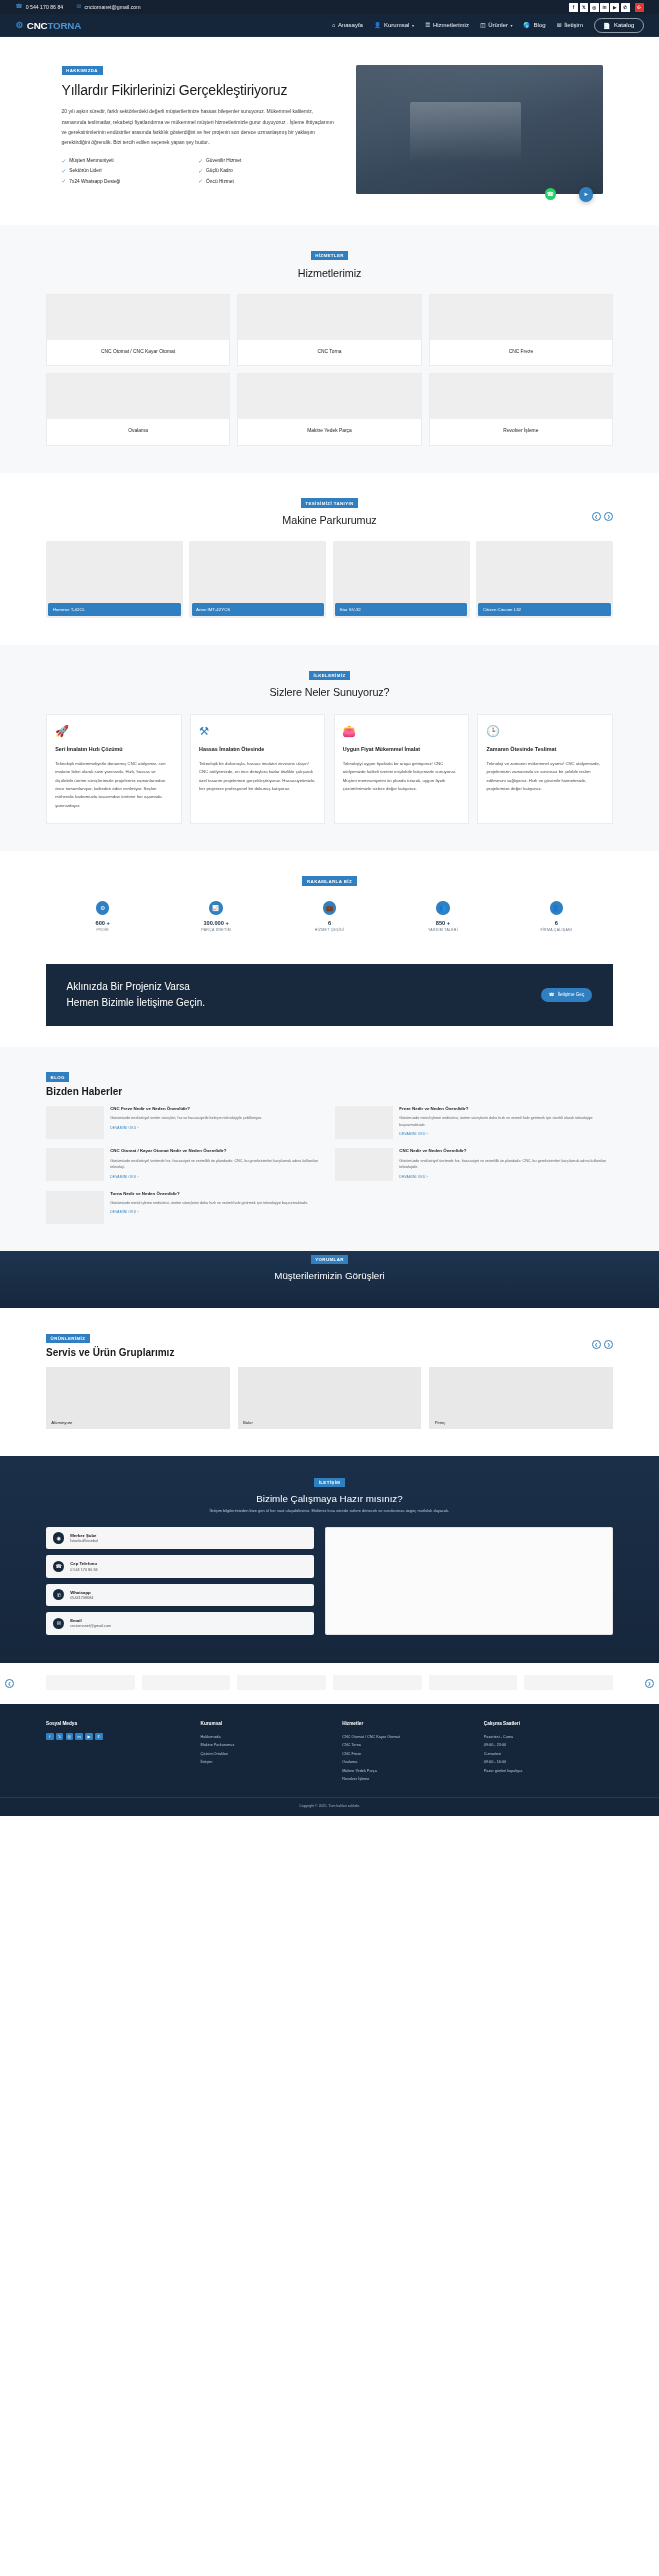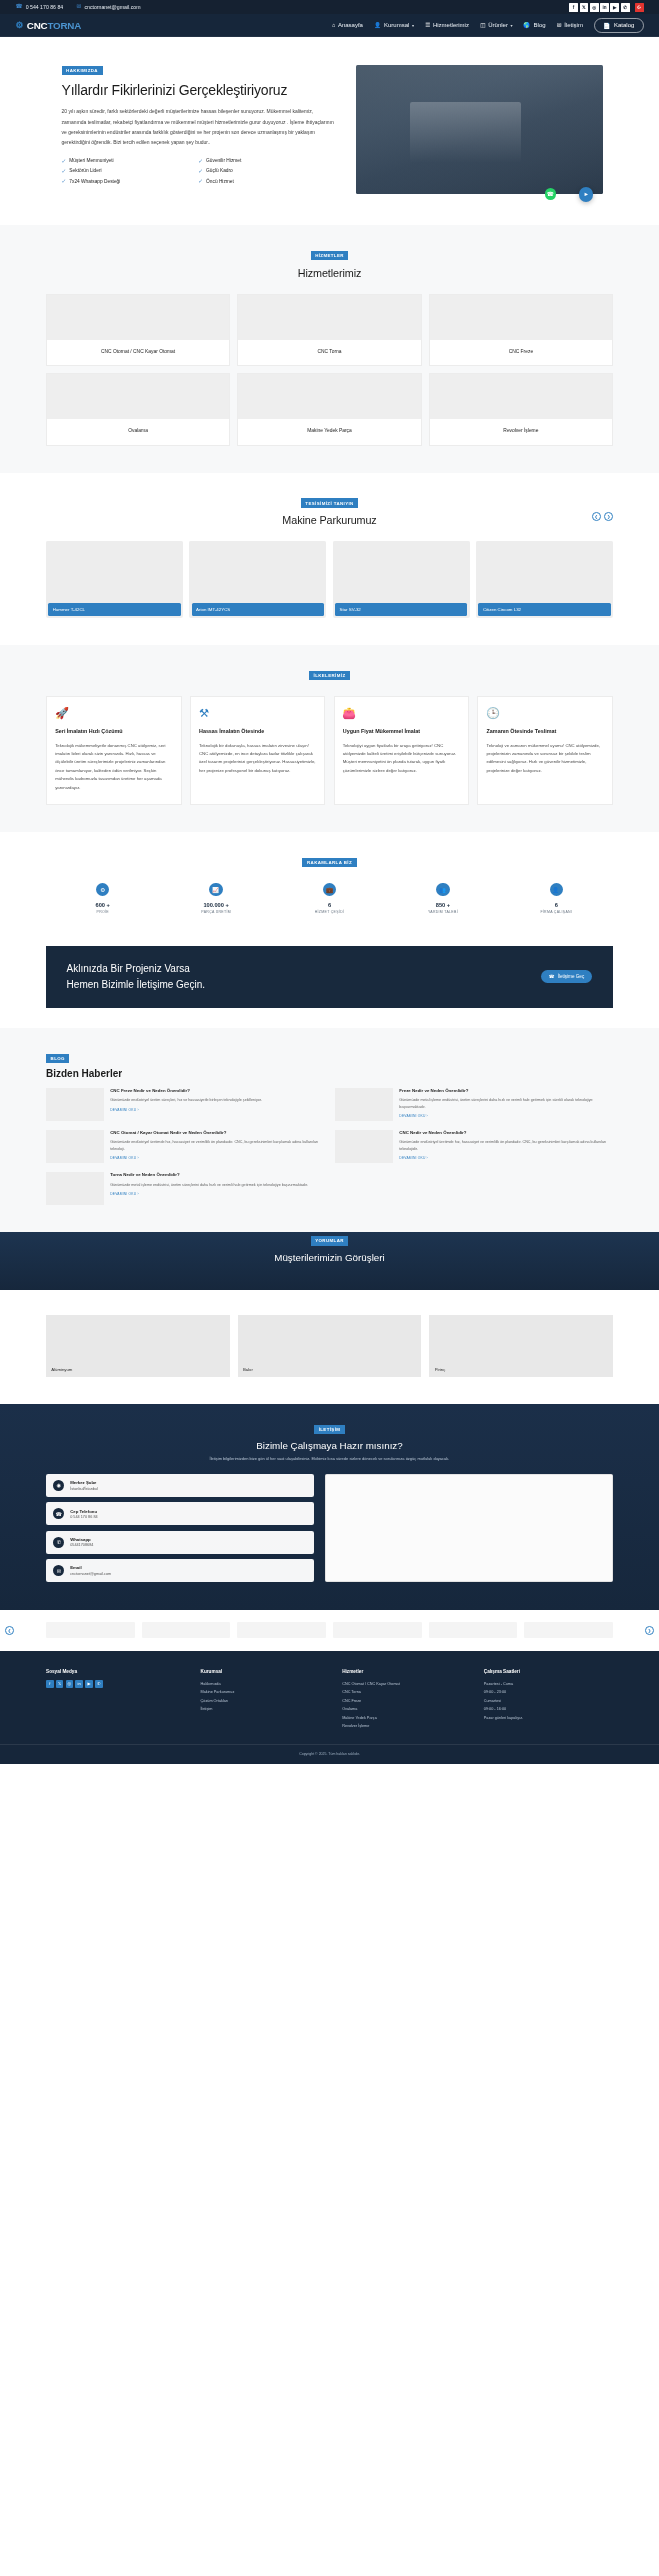--- a/index.html
+++ b/index.html
@@ -377,20 +377,21 @@
           <div class="mach-name">Citizen Cincom L32</div>
         </div>
     </div>
   </div>
 </div>
 
 <div class="sec grey">
   <div class="wrap">
     <div class="sec-head">
       <span class="pill">İLKELERİMİZ</span>
+      <h2>Sizlere Neler Sunuyoruz?</h2>
     </div>
     <div class="grid4b">
       <div class="pcard">
         <span class="pico">🚀</span>
         <h3>Seri İmalatın Hızlı Çözümü</h3>
         <p>Teknolojik mükemmeliyetle donanmış CNC atölyemiz, seri imalatın lideri olarak sizin yanınızda. Hızlı, hassas ve ölçülebilir üretim süreçlerimizle projeleriniz zamanlarından önce tamamlanıyor, kaliteden ödün verilmiyor. Seçkin mühendis kadromuzla tasarımdan üretime her aşamada yanınızdayız.</p>
       </div>
       <div class="pcard">
         <span class="pico">⚒</span>
         <h3>Hassas İmalatın Ötesinde</h3>
@@ -513,20 +514,28 @@
 
 <div class="testi">
   <div class="wrap">
     <span class="pill">YORUMLAR</span>
     <h2>Müşterilerimizin Görüşleri</h2>
   </div>
 </div>
 
 <div class="sec">
   <div class="wrap">
+    <div class="blog-head" style="position:relative;">
+      <span class="pill">ÜRÜNLERİMİZ</span>
+      <h2>Servis ve Ürün Gruplarımız</h2>
+      <div class="arrows" style="top:7.2px;">
+        <span class="arr">❮</span>
+        <span class="arr">❯</span>
+      </div>
+    </div>
     <div class="prod-grid">
       <div class="prod">
           <span>Alüminyum</span>
         </div>
       <div class="prod">
           <span>Bakır</span>
         </div>
       <div class="prod">
           <span>Pirinç</span>
         </div>

